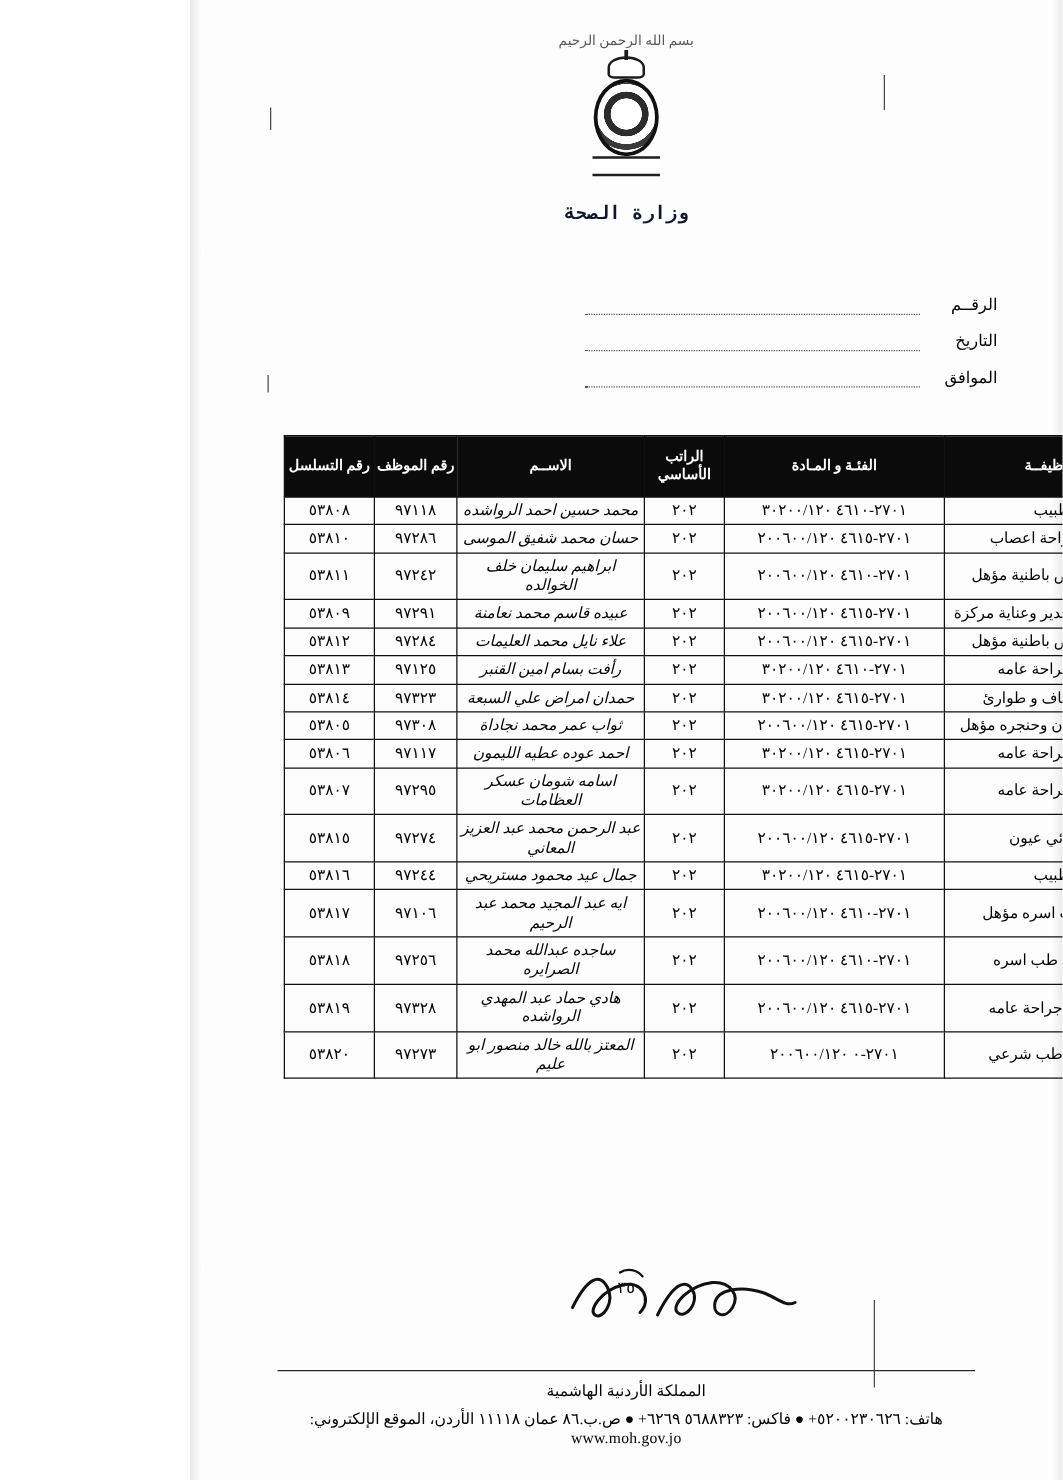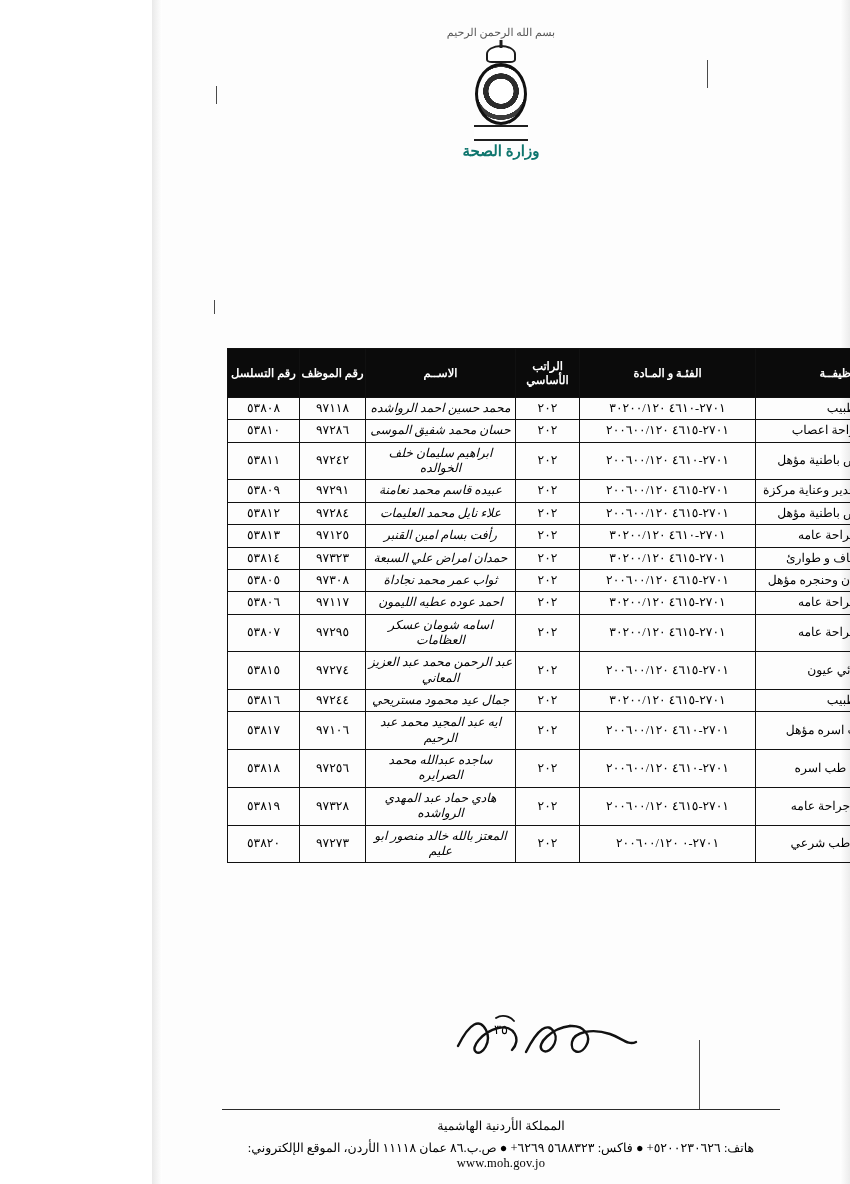--- a/index.html
+++ b/index.html
@@ -83,25 +83,26 @@
   .emblem .ribbon {
     position: absolute;
     bottom: 0; left: 50%;
     transform: translateX(-50%);
     width: 54px; height: 12px;
     border-top: 2px solid #1f1f1f;
     border-bottom: 2px solid #1f1f1f;
     background: #fff;
   }
   .ministry {
-    margin-top: 1px;
+    margin-top: 20px;
     font-size: 15px;
     font-weight: bold;
     letter-spacing: 1px;
-    color: #0f766e;
+    color: #0f172a;
+    font-family: Liberation Mono, monospace;
   }
 
   
   .meta {
     position: absolute;
     top: 236px;
     right: 52px;
     width: 330px;
   }
   .meta-row {
@@ -182,21 +183,21 @@
     width: 190px;
     height: 52px;
   }
   .signature svg { width: 100%; height: 100%; }
 
   
   .footer {
     position: absolute;
     left: 70px;
     right: 70px;
-    bottom: 13px;
+    bottom: 26px;
     text-align: center;
   }
   .footer hr {
     border: none;
     border-top: 1px solid #2a2a2a;
     margin: 0 0 8px 0;
   }
   .footer .kingdom {
     font-size: 12.5px;
     letter-spacing: .5px;
@@ -234,20 +235,34 @@
   <div class="header">
     <div class="basmala">بسم الله الرحمن الرحيم</div>
     <div class="emblem">
       <div class="crown"></div>
       <div class="shield"></div>
       <div class="ribbon"></div>
     </div>
     <div class="ministry">وزارة الصحة</div>
   </div>
 
+  <div class="meta">
+    <div class="meta-row">
+      <span class="meta-label">الرقــم</span>
+      <span class="meta-dots"></span>
+    </div>
+    <div class="meta-row">
+      <span class="meta-label">التاريخ</span>
+      <span class="meta-dots"></span>
+    </div>
+    <div class="meta-row">
+      <span class="meta-label">الموافق</span>
+      <span class="meta-dots"></span>
+    </div>
+  </div>
 
   <div class="table-wrap">
     <table class="main">
       <colgroup>
         <col class="col-job">
         <col class="col-pay">
         <col class="col-rank">
         <col class="col-name">
         <col class="col-empno">
         <col class="col-serial">

